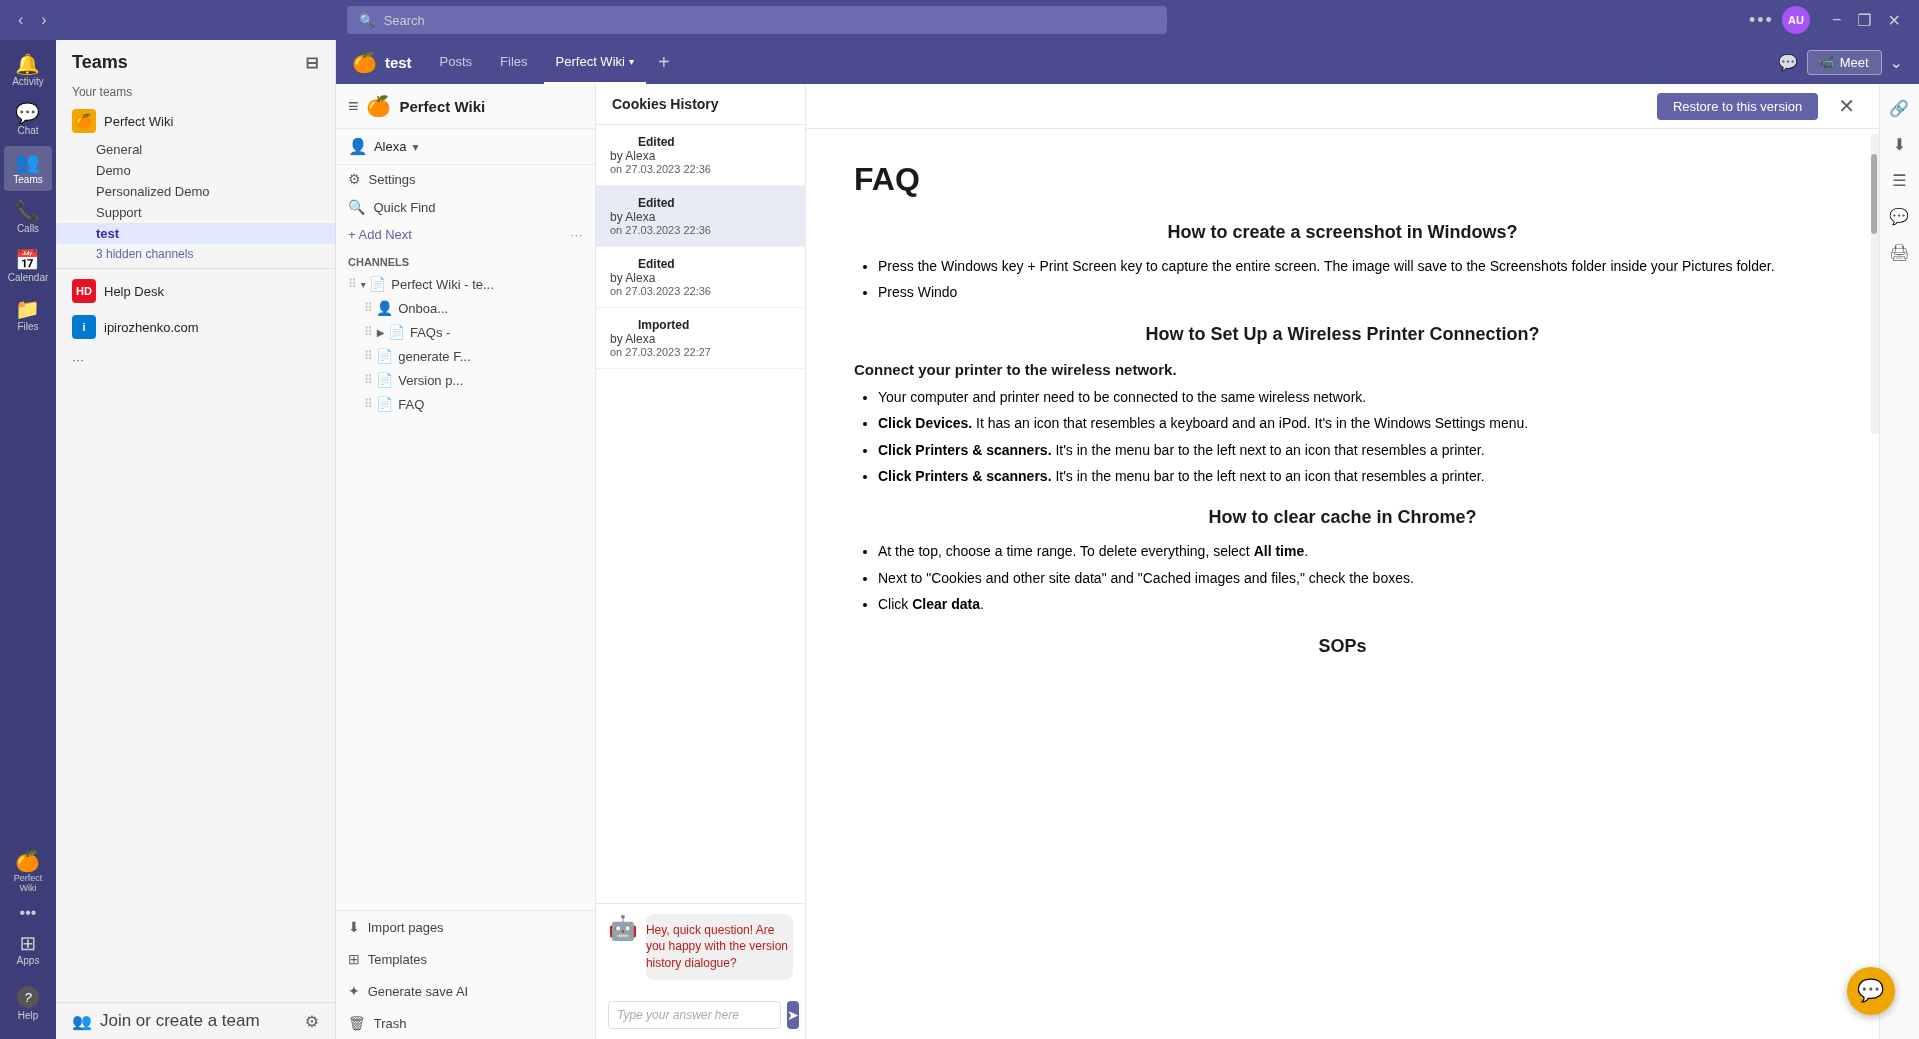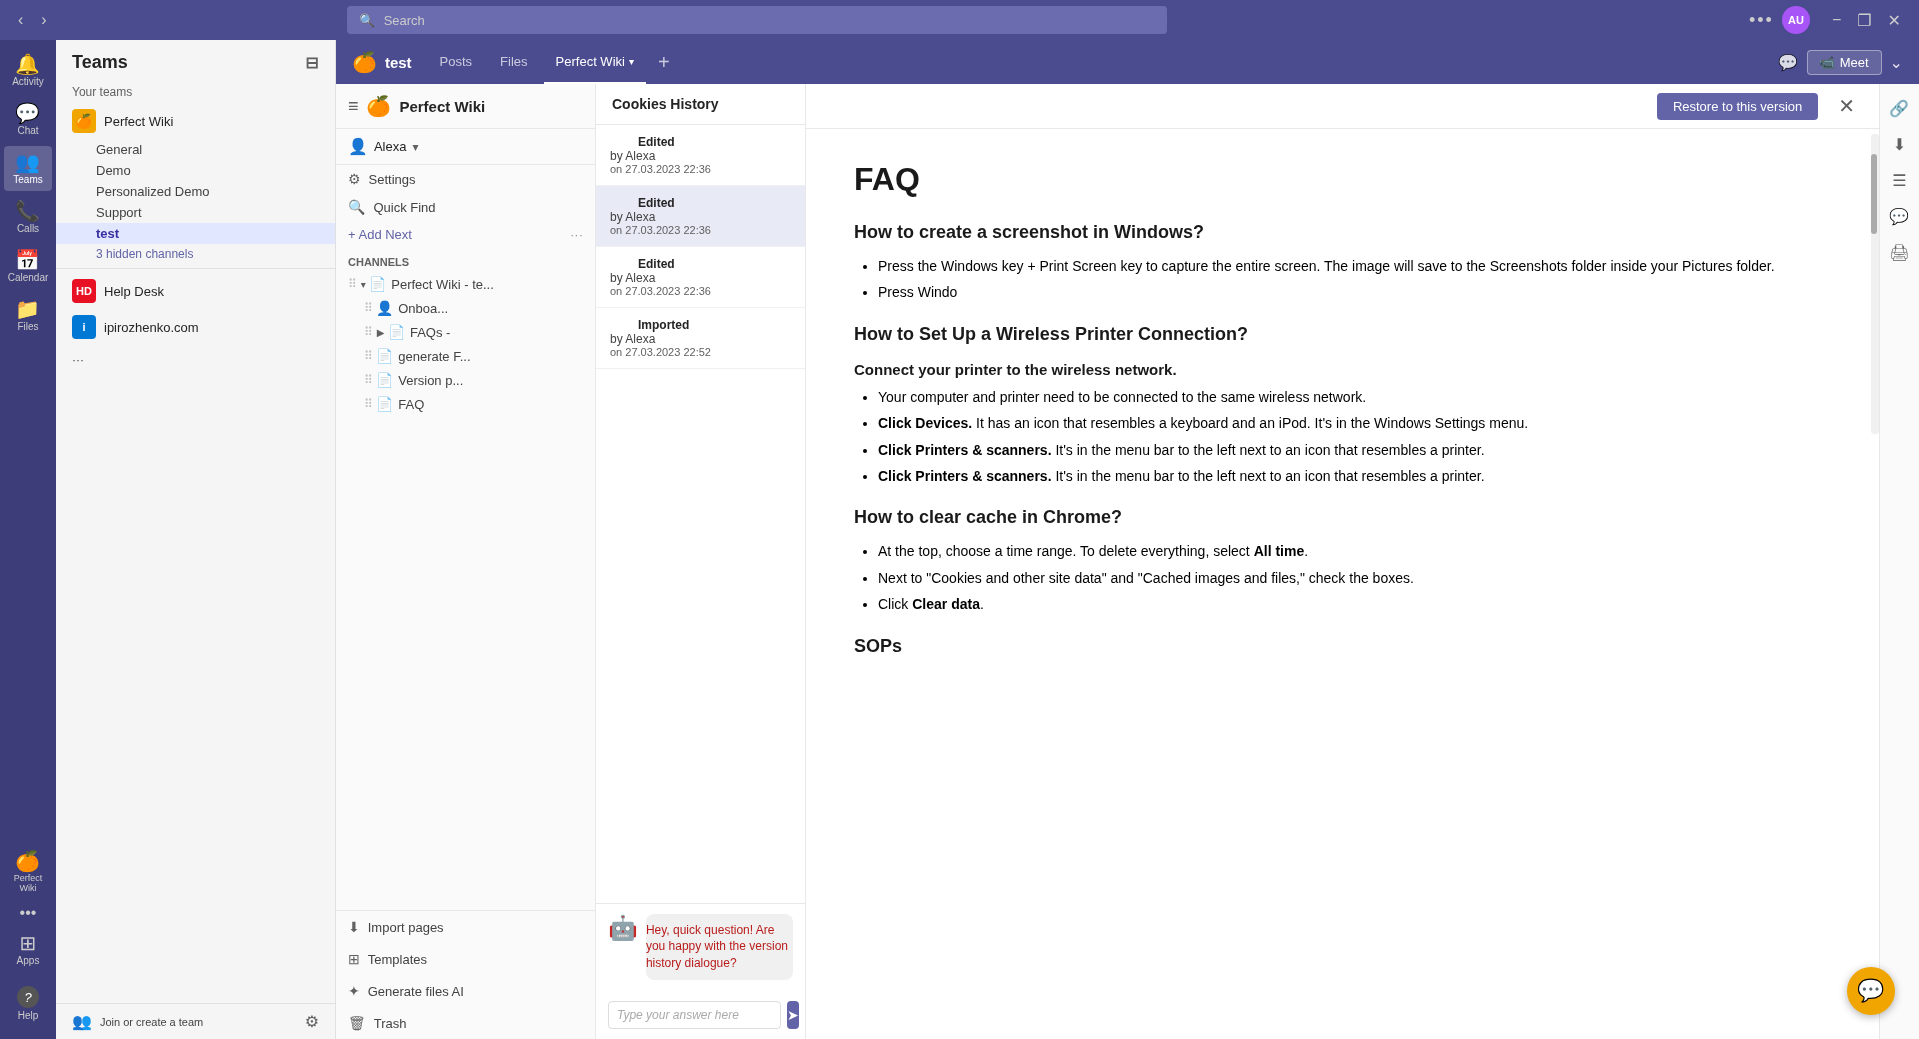--- a/index.html
+++ b/index.html
@@ -101,21 +101,21 @@
       display: flex; align-items: center; gap: 4px;
       padding: 3px 16px 3px 40px; cursor: pointer; color: #424242; font-size: 13px;
     }
     .channel-item.active { background: #e0e7ff; color: #3730a3; font-weight: 600; }
     .hidden-channels { padding: 3px 16px 3px 40px; color: #6264a7; font-size: 12px; cursor: pointer; }
     .sidebar-divider { height: 1px; background: #e0e0e0; margin: 4px 0; }
     .sidebar-footer {
       margin-top: auto; padding: 8px 16px; display: flex; align-items: center; gap: 8px;
       border-top: 1px solid #e0e0e0;
     }
-    .sidebar-footer-text { font-size: 11px; color: #424242; cursor: pointer; }
+    .sidebar-footer-text { font-size: 17px; color: #424242; cursor: pointer; }
     .sidebar-footer-icon { font-size: 16px; color: #616161; margin-left: auto; cursor: pointer; }
 
     
     .main-content {
       flex: 1;
       display: flex;
       flex-direction: column;
       background: #fff;
       overflow: hidden;
     }
@@ -306,21 +306,21 @@
       padding: 6px 16px; font-size: 13px; cursor: pointer; font-weight: 500;
     }
     .close-modal-btn {
       background: none; border: none; font-size: 20px; color: #616161; cursor: pointer;
       padding: 2px 8px; border-radius: 4px;
     }
     .vp-content {
       flex: 1; padding: 32px 48px; overflow-y: auto;
     }
     .vp-title { font-size: 32px; font-weight: 700; color: #1a1a1a; margin-bottom: 24px; }
-    .vp-h2 { font-size: 18px; font-weight: 700; color: #1a1a1a; margin: 20px 0 12px; }
+    .vp-h2 { font-size: 18px; font-weight: 700; color: #1a1a1a; margin: 20px 6px 12px; text-align: center; }
     .vp-h3 { font-size: 15px; font-weight: 700; color: #1a1a1a; margin: 16px 0 8px; }
     .vp-ul { list-style: disc; padding-left: 24px; margin-bottom: 12px; }
     .vp-ul li { font-size: 14px; color: #000000; line-height: 1.6; margin-bottom: 4px; }
     .vp-ul li b { font-weight: 700; }
     .vp-scrollbar { width: 6px; background: #e0e0e0; position: absolute; right: 0; top: 50px; height: 300px; border-radius: 3px; }
     .vp-scrollthumb { width: 6px; height: 80px; background: #aaa; border-radius: 3px; margin-top: 20px; }
 
     
     .chat-fab {
       position: fixed; bottom: 24px; right: 24px;
@@ -560,21 +560,21 @@
           <div class="wiki-footer-item">
             <span class="footer-icon">⬇</span>
             <span>Import pages</span>
           </div>
           <div class="wiki-footer-item">
             <span class="footer-icon">⊞</span>
             <span>Templates</span>
           </div>
           <div class="wiki-footer-item">
             <span class="footer-icon">✦</span>
-            <span>Generate files AI</span>
+            <span>Generate save AI</span>
           </div>
           <div class="wiki-footer-item">
             <span class="footer-icon">🗑</span>
             <span>Trash</span>
           </div>
         </div>
       </div>
 
       <div class="wiki-page">
         <div class="wiki-page-nav">
@@ -621,21 +621,21 @@
                 <div class="vh-item-on">on <span>27.03.2023 22:36</span></div>
               </div>
               <div class="vh-item">
                 <div class="vh-item-type">Edited</div>
                 <div class="vh-item-by">by <span>Alexa</span></div>
                 <div class="vh-item-on">on <span>27.03.2023 22:36</span></div>
               </div>
               <div class="vh-item">
                 <div class="vh-item-type">Imported</div>
                 <div class="vh-item-by">by <span>Alexa</span></div>
-                <div class="vh-item-on">on <span>27.03.2023 22:52</span></div>
+                <div class="vh-item-on">on <span>27.03.2023 22:27</span></div>
               </div>
             </div>
             <div class="vh-chatbot">
               <div class="vh-chatbot-msg">
                 <span class="vh-chatbot-avatar">🤖</span>
                 <div class="vh-chatbot-bubble">Hey, quick question! Are you happy with the version history dialogue?</div>
               </div>
               <div class="vh-chatbot-input">
                 <input type="text" placeholder="Type your answer here" style="">
                 <button class="vh-chatbot-send">➤</button>

